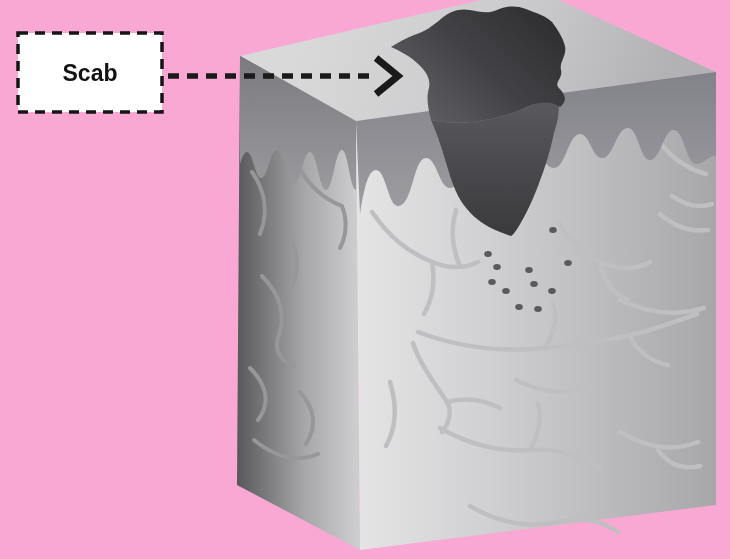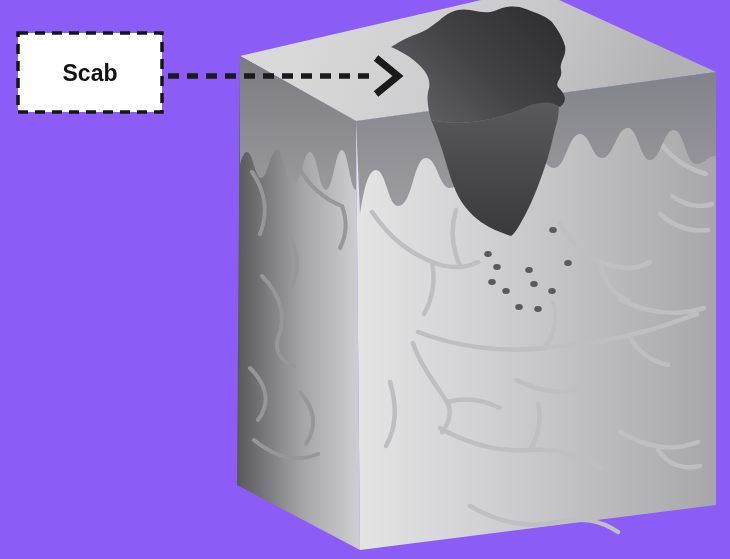--- a/index.html
+++ b/index.html
@@ -5,21 +5,21 @@
   html, body {
     margin: 0;
     padding: 0;
     background: #ffffff;
     font-family: "Liberation Sans", sans-serif;
   }
   .stage {
     position: relative;
     width: 730px;
     height: 559px;
-    background: #8b5cf6;
+    background: #f9a8d4;
     overflow: hidden;
   }
   .stage svg {
     position: absolute;
     inset: 0;
     display: block;
   }
   .label-text {
     font-family: "Liberation Sans", "DejaVu Sans", sans-serif;
     font-weight: 700;

